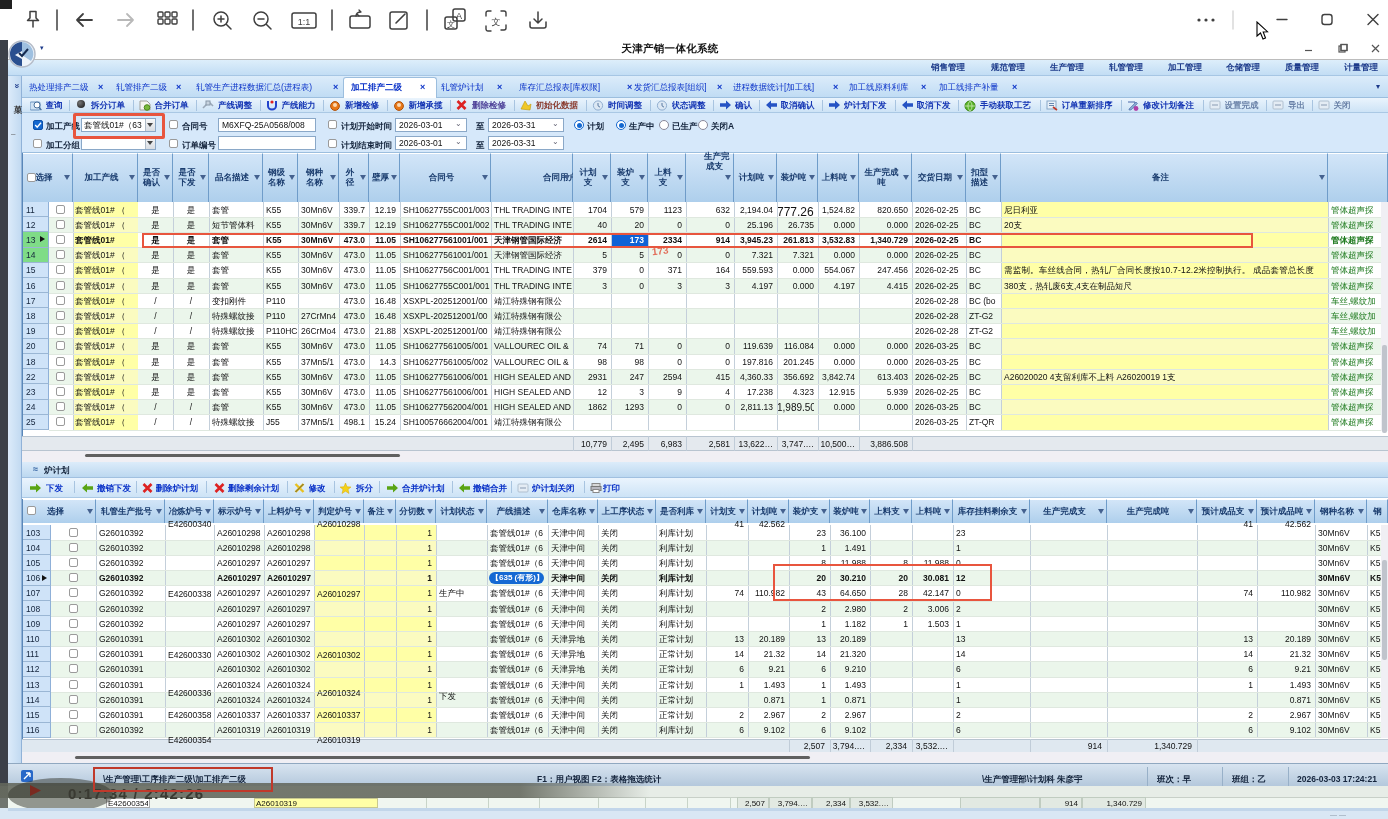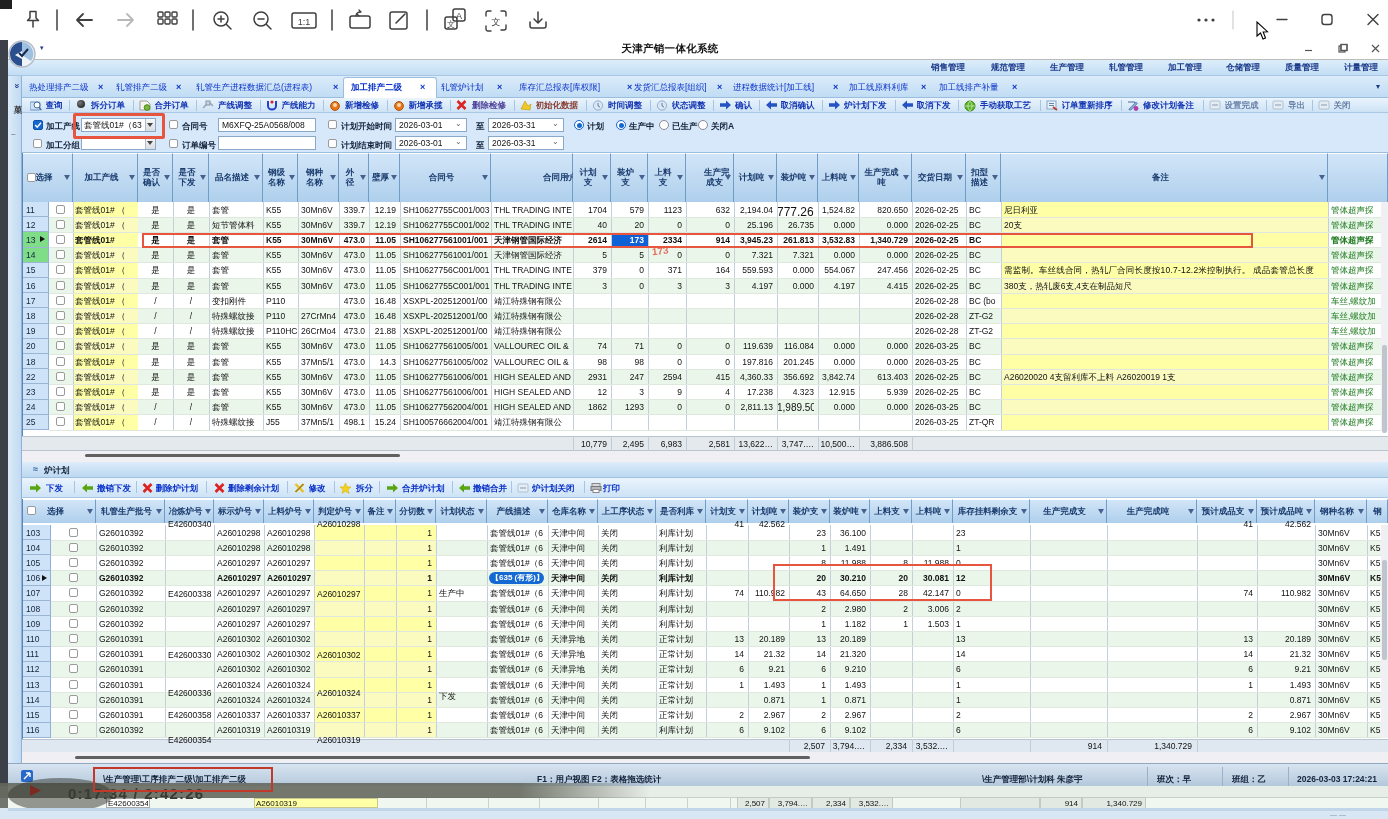--- a/index.html
+++ b/index.html
@@ -344,21 +344,21 @@
 <div style="left:573px;top:153px;width:38px;height:49px;background:linear-gradient(#d2e5f8,#aecfec);border-right:1px solid #6f9cc9;border-top:1px solid #fff;"></div>
 <div class="hd" style="left:574px;top:168.0px;width:28px;height:20px;">计划<br>支</div>
 <div class="fun" style="left:602px;top:175.0px;"></div>
 <div style="left:611px;top:153px;width:37px;height:49px;background:linear-gradient(#d2e5f8,#aecfec);border-right:1px solid #6f9cc9;border-top:1px solid #fff;"></div>
 <div class="hd" style="left:612px;top:168.0px;width:27px;height:20px;">装炉<br>支</div>
 <div class="fun" style="left:639px;top:175.0px;"></div>
 <div style="left:648px;top:153px;width:38px;height:49px;background:linear-gradient(#d2e5f8,#aecfec);border-right:1px solid #6f9cc9;border-top:1px solid #fff;"></div>
 <div class="hd" style="left:649px;top:168.0px;width:28px;height:20px;">上料<br>支</div>
 <div class="fun" style="left:677px;top:175.0px;"></div>
 <div style="left:686px;top:153px;width:48px;height:49px;background:linear-gradient(#d2e5f8,#aecfec);border-right:1px solid #6f9cc9;border-top:1px solid #fff;"></div>
-<div class="hd" style="left:687px;top:168.0px;width:38px;height:20px;padding-left:17px;">生产完<br>成支</div>
+<div class="hd" style="left:687px;top:152px;width:38px;height:20px;padding-left:17px;">生产完<br>成支</div>
 <div class="fun" style="left:725px;top:175.0px;"></div>
 <div style="left:734px;top:153px;width:43px;height:49px;background:linear-gradient(#d2e5f8,#aecfec);border-right:1px solid #6f9cc9;border-top:1px solid #fff;"></div>
 <div class="hd" style="left:735px;top:173.0px;width:33px;height:10px;">计划吨</div>
 <div class="fun" style="left:768px;top:175.0px;"></div>
 <div style="left:777px;top:153px;width:41px;height:49px;background:linear-gradient(#d2e5f8,#aecfec);border-right:1px solid #6f9cc9;border-top:1px solid #fff;"></div>
 <div class="hd" style="left:778px;top:173.0px;width:31px;height:10px;">装炉吨</div>
 <div class="fun" style="left:809px;top:175.0px;"></div>
 <div style="left:818px;top:153px;width:41px;height:49px;background:linear-gradient(#d2e5f8,#aecfec);border-right:1px solid #6f9cc9;border-top:1px solid #fff;"></div>
 <div class="hd" style="left:819px;top:173.0px;width:31px;height:10px;">上料吨</div>
 <div class="fun" style="left:850px;top:175.0px;"></div>

